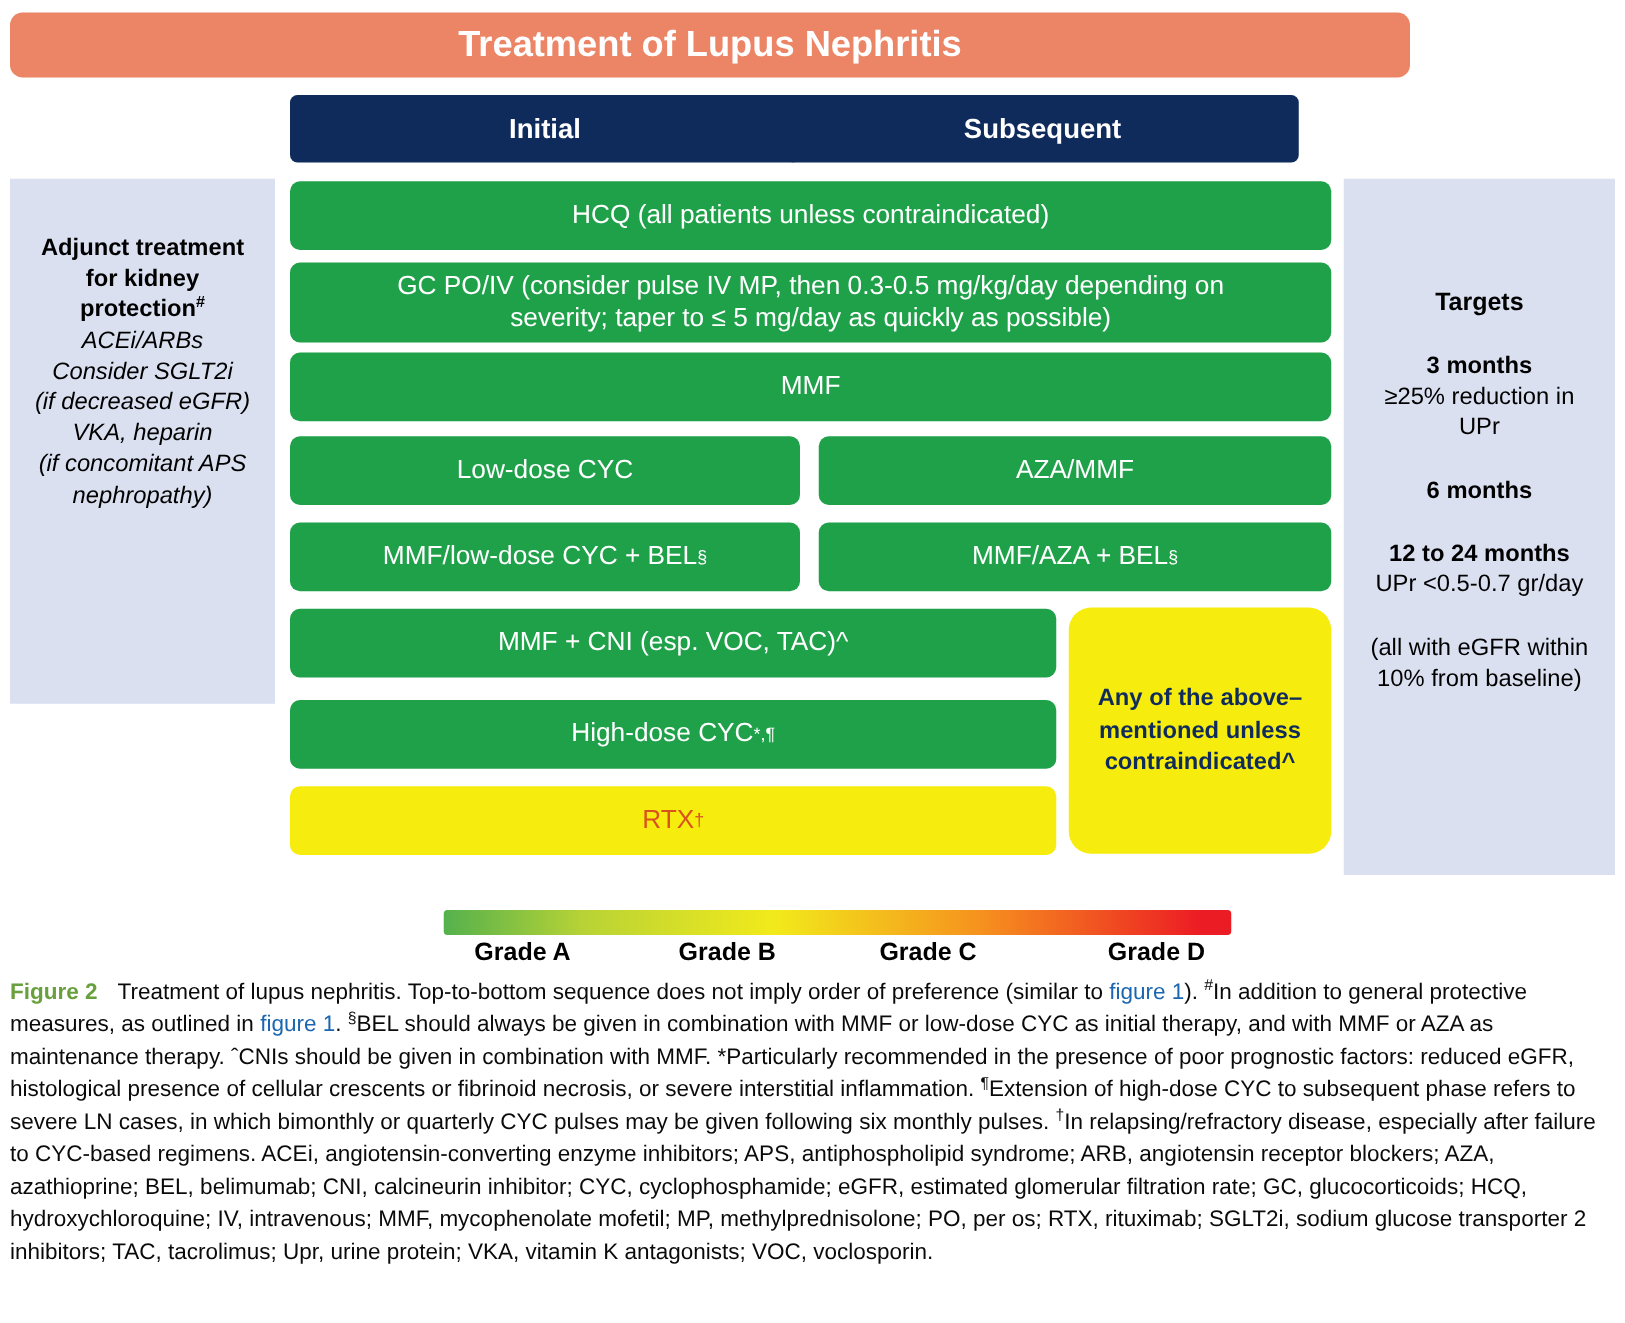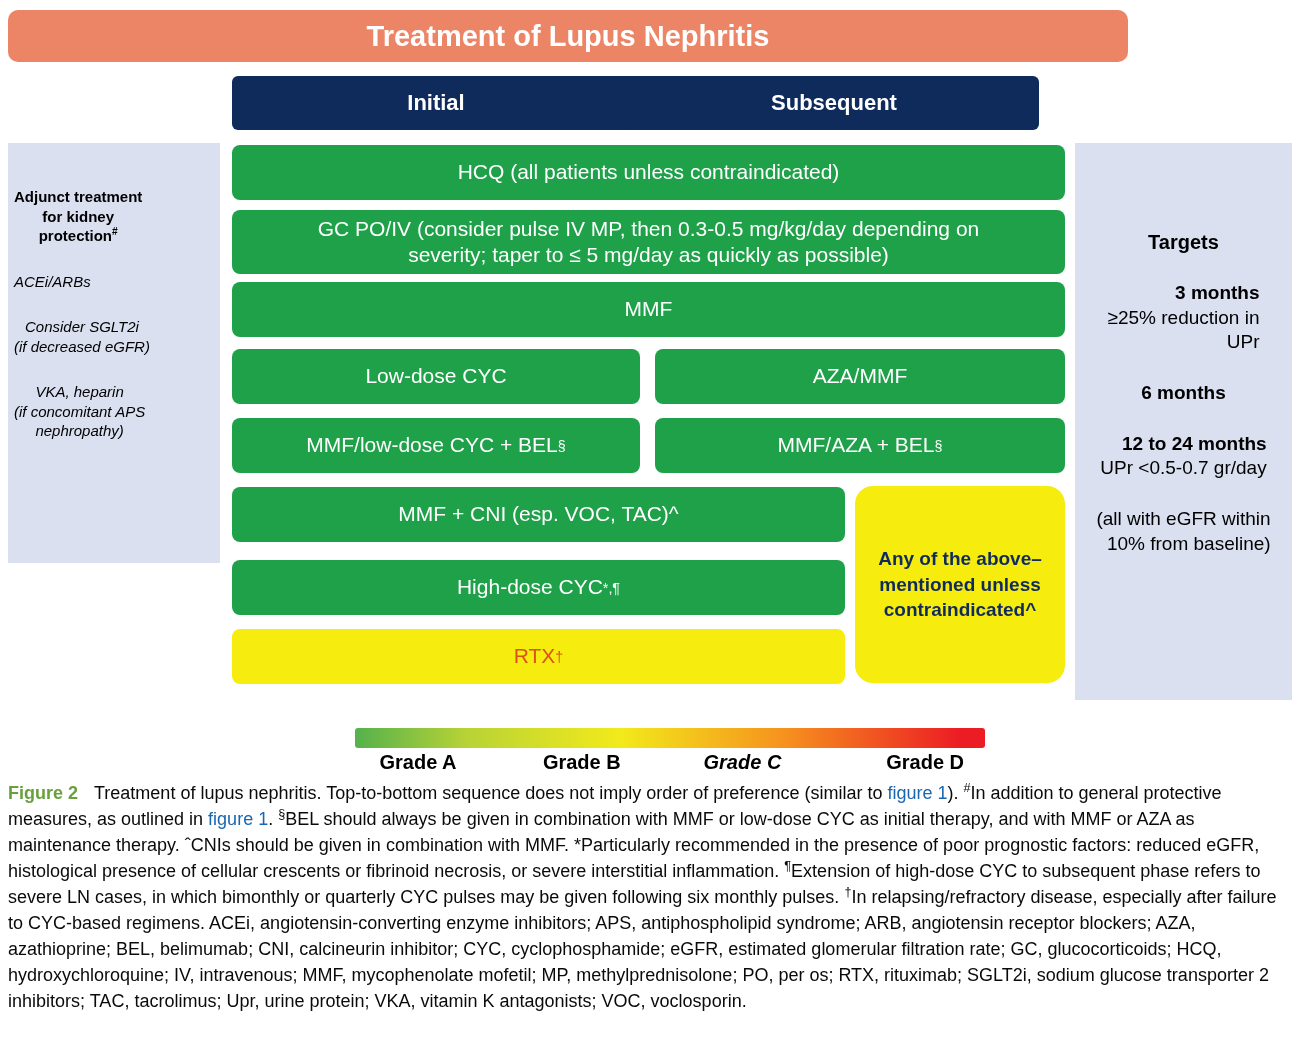--- a/index.html
+++ b/index.html
@@ -19,27 +19,27 @@
           display:flex;align-items:center;justify-content:center;}
 
   .col-hdr{background:var(--navy);color:#fff;font-weight:bold;font-size:22px;
            border-radius:6px;display:flex;align-items:center;justify-content:center;
            top:76px;height:54px;}
   .hdr-initial{left:232px;width:408px;}
   .hdr-subseq{left:629px;width:410px;}
 
   .panel{background:var(--panel);box-sizing:border-box;}
   .panel-left1{left:8px;top:143px;width:212px;height:420px;padding:44px 6px 0 6px;
-               display:flex;flex-direction:column;gap:26px;align-items:flex-start;
-               text-align:center;font-size:15px;line-height:1.3;}
+               display:flex;flex-direction:column;align-items:center;
+               text-align:center;font-size:19px;line-height:1.3;}
   .panel-left2{left:8px;top:570px;width:212px;height:130px;display:flex;align-items:center;
                justify-content:center;text-align:center;font-size:20px;line-height:1.3;}
   .panel-right{left:1075px;top:143px;width:217px;height:557px;padding:86px 6px 0 6px;
                display:flex;flex-direction:column;gap:26px;align-items:center;
-               text-align:right;font-size:19px;line-height:1.3;}
+               text-align:center;font-size:19px;line-height:1.3;}
   .pr-title{font-size:20px;}
 
   .bar{background:var(--green);color:#fff;font-weight:normal;font-size:21px;
        border-radius:8px;display:flex;align-items:center;justify-content:center;
        text-align:center;line-height:1.25;padding:0 10px;box-sizing:border-box;}
   .bar-hcq{left:232px;top:145px;width:833px;height:55px;}
   .bar-gc{left:232px;top:210px;width:833px;height:64px;}
   .bar-mmf{left:232px;top:282px;width:833px;height:55px;}
   .bar-ldcyc{left:232px;top:349px;width:408px;height:55px;}
   .bar-azammf{left:655px;top:349px;width:410px;height:55px;}
@@ -151,19 +151,19 @@
       <div class="pre">UPr &lt;0.5-0.7 gr/day</div>
     </div>
     <div class="pre">(all with eGFR within
 10% from baseline)</div>
   </div>
 
   <div class="abs grad"></div>
   <div class="abs grade-labels">
       <span class="grade-label" style="left: 10%;">Grade A</span>
       <span class="grade-label" style="left: 36%;">Grade B</span>
-      <span class="grade-label" style="left: 61.5%; font-style: italic;">Grade C</span>
+      <span class="grade-label" style="left: 61.5%;">Grade C</span>
       <span class="grade-label" style="left: 90.5%;">Grade D</span>
     </div>
 
   <div class="abs caption"><span class="fig-label">Figure 2</span><span>Treatment of lupus nephritis. Top-to-bottom sequence does not imply order of preference (similar to </span><span class="ref">figure 1</span><span>). </span><span class="sup">#</span><span>In addition to general protective measures, as outlined in </span><span class="ref">figure 1</span><span>. </span><span class="sup">§</span><span>BEL should always be given in combination with MMF or low-dose CYC as initial therapy, and with MMF or AZA as maintenance therapy. ˆCNIs should be given in combination with MMF. *Particularly recommended in the presence of poor prognostic factors: reduced eGFR, histological presence of cellular crescents or fibrinoid necrosis, or severe interstitial inflammation. </span><span class="sup">¶</span><span>Extension of high-dose CYC to subsequent phase refers to severe LN cases, in which bimonthly or quarterly CYC pulses may be given following six monthly pulses. </span><span class="sup">†</span><span>In relapsing/refractory disease, especially after failure to CYC-based regimens. ACEi, angiotensin-converting enzyme inhibitors; APS, antiphospholipid syndrome; ARB, angiotensin receptor blockers; AZA, azathioprine; BEL, belimumab; CNI, calcineurin inhibitor; CYC, cyclophosphamide; eGFR, estimated glomerular filtration rate; GC, glucocorticoids; HCQ, hydroxychloroquine; IV, intravenous; MMF, mycophenolate mofetil; MP, methylprednisolone; PO, per os; RTX, rituximab; SGLT2i, sodium glucose transporter 2 inhibitors; TAC, tacrolimus; Upr, urine protein; VKA, vitamin K antagonists; VOC, voclosporin.</span></div>
 
 </div>
 
 </body></html>

